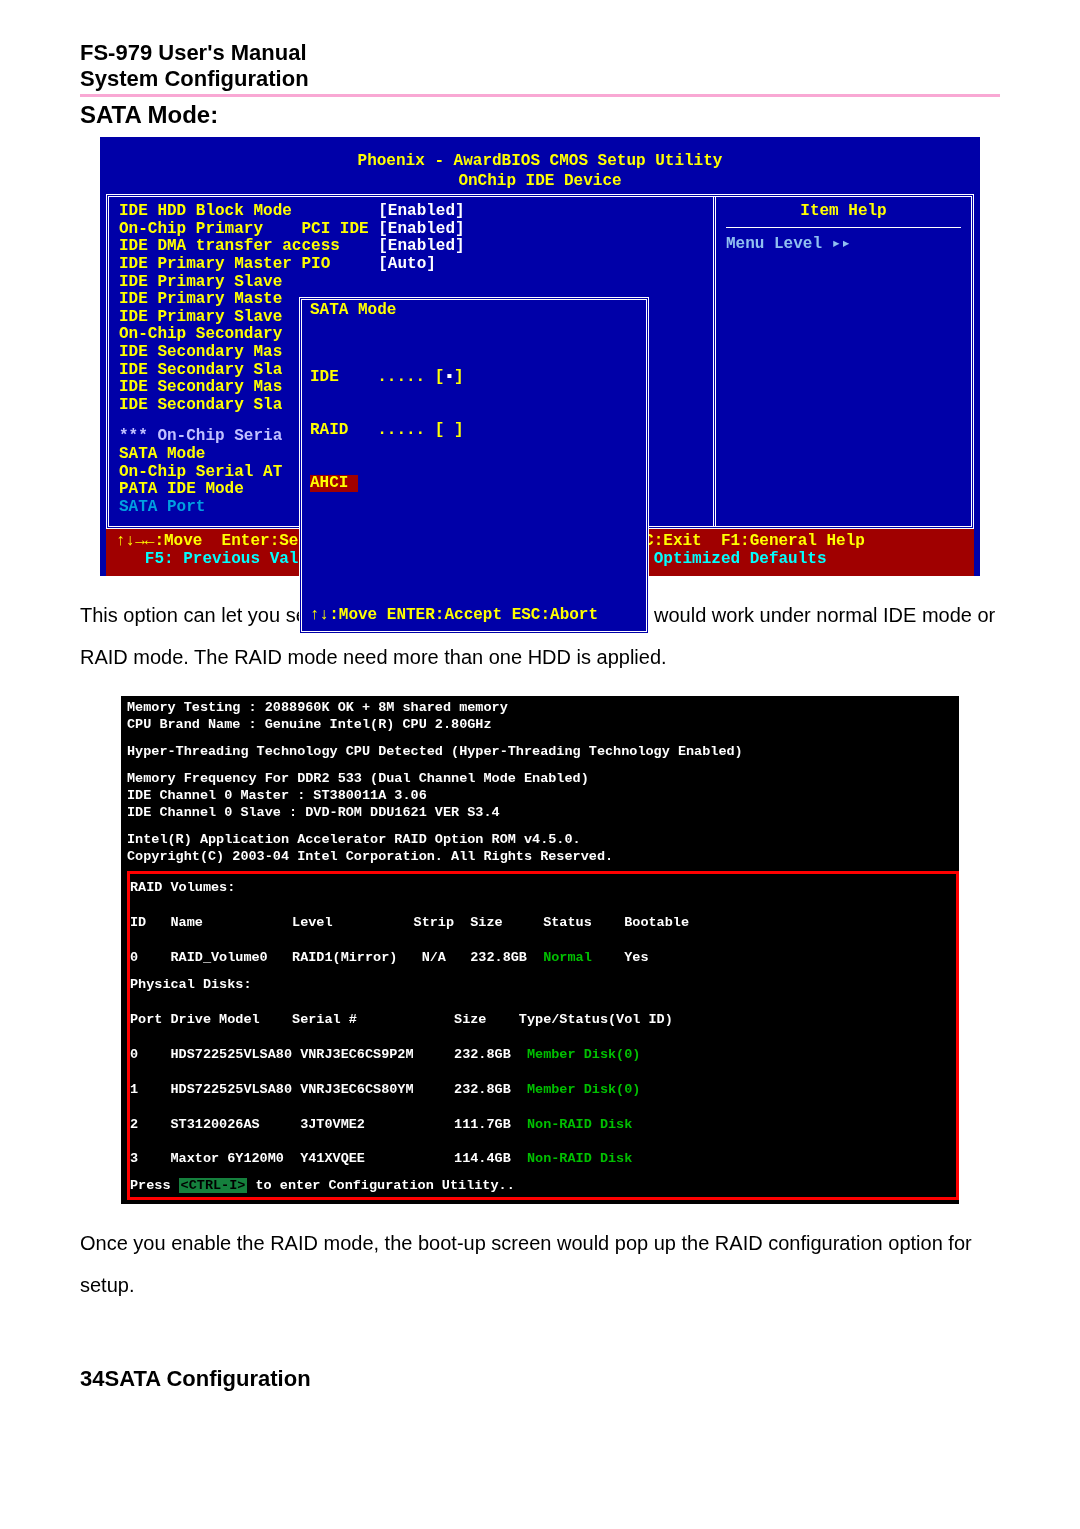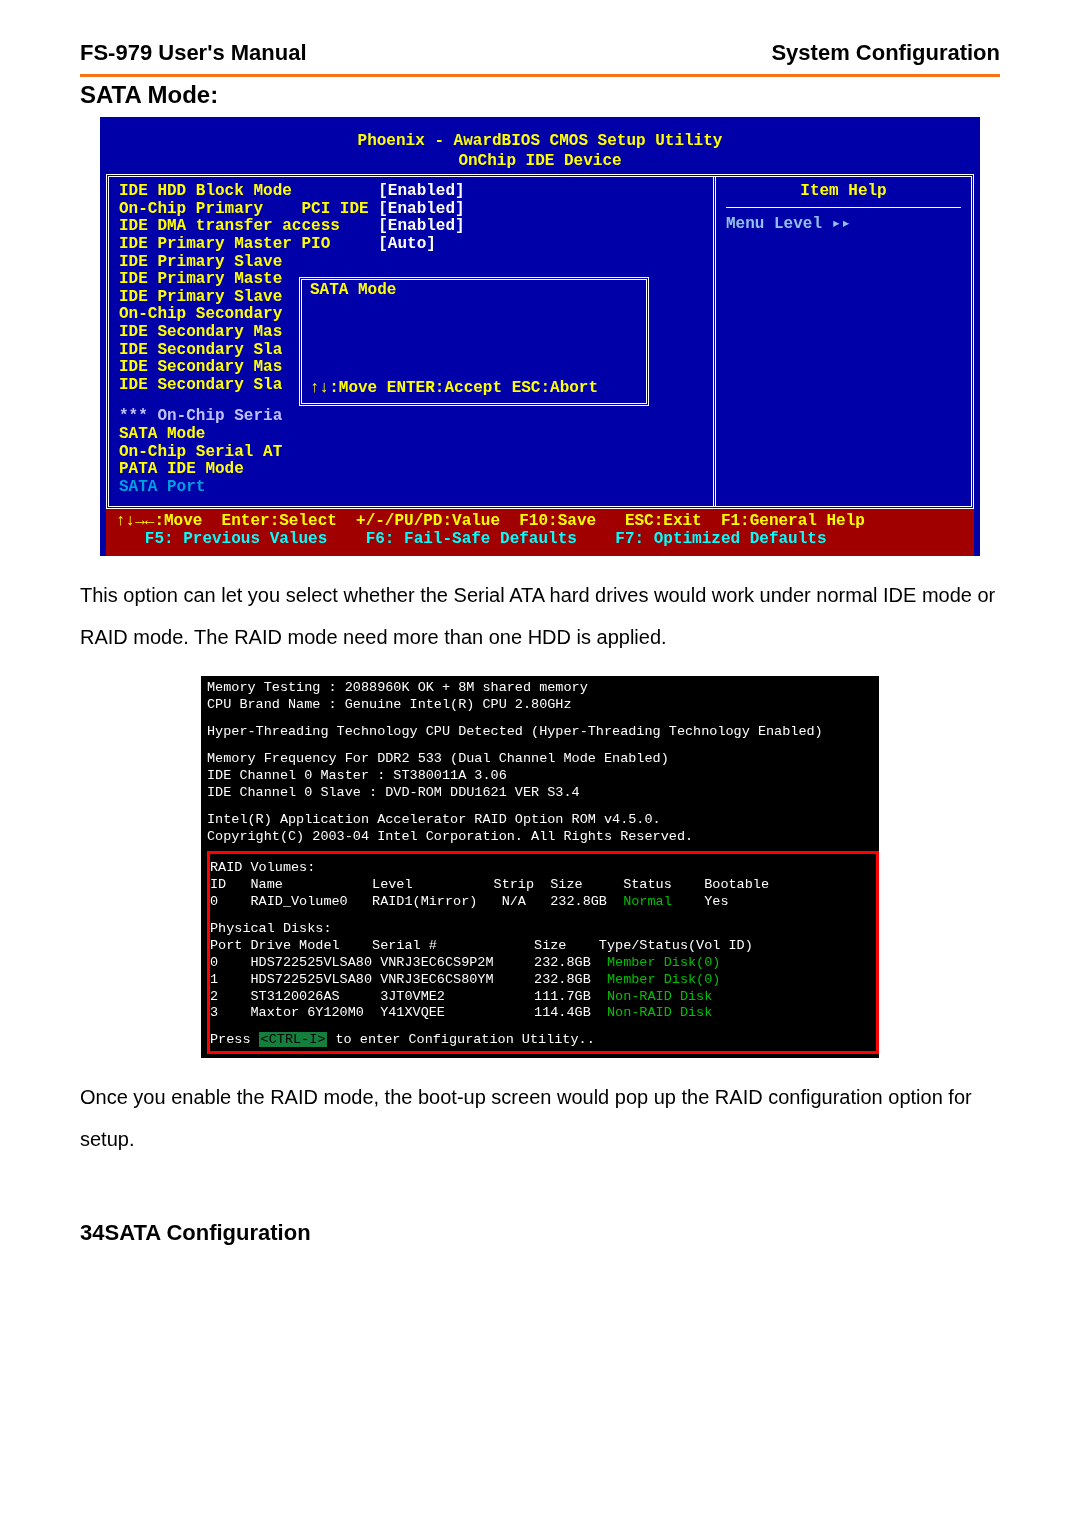--- a/index.html
+++ b/index.html
@@ -7,22 +7,23 @@
     width: 1080px;
     background: #fff;
     font-family: Arial, sans-serif;
     padding: 40px 80px 20px 80px;
   }
   .header-row {
     display: flex;
     justify-content: space-between;
     font-weight: bold;
     font-size: 22px;
-    border-bottom: 3px solid #f97316;
-    padding-bottom: 8px;
+    border-bottom: 3px solid #f9a8d4;
+    padding-bottom: 2px;
+    flex-direction: column;
   }
   .section-title {
     font-weight: bold;
     font-size: 24px;
     margin-top: 4px;
     margin-bottom: 8px;
   }
   
   .bios {
     margin: 0 auto;
@@ -95,39 +96,39 @@
   }
   .bios-footer .cy { color: #00ffff; }
   .body-text {
     font-size: 20px;
     margin: 18px 0;
     line-height: 2.1;
   }
   
   .post {
     margin: 0 auto;
-    width: 678px;
+    width: 838px;
     background: #000;
     font-family: "Courier New", monospace;
-    font-weight: normal;
+    font-weight: bold;
     font-size: 13.5px;
     color: #fff;
     line-height: 1.25;
     padding: 4px 0 4px 6px;
     position: relative;
   }
   .post .section { margin-top: 10px; }
   .raid-box {
     border: 3px solid #ff0000;
     padding: 6px 4px 2px 0;
     margin-top: 6px;
   }
   .raid-box .hdr { color:#fff; }
   .raid-box .green { color:#00c000; }
-  .raid-box .row { white-space: pre; }
+  .raid-box .row { white-space: pre; margin-top: 18px; }
   .press-line { margin-top:10px; }
   .press-key { background:#15803d; color:#000; padding:0 2px;}
   .footer-row {
     display:flex;
     font-weight: bold;
     font-size: 22px;
     margin-top: 60px;
   }
 </style>
 </head>
@@ -158,20 +159,25 @@
       <div class="setting-row"><span>IDE Secondary Sla</span></div>
       <div style="height:14px"></div>
       <div class="serial-hdr">*** On-Chip Seria</div>
       <div class="setting-row">SATA Mode</div>
       <div class="setting-row">On-Chip Serial AT</div>
       <div class="setting-row">PATA IDE Mode</div>
       <div class="sata-line">SATA Port</div>
 
       <div class="dialog">
         <div class="dialog-title">SATA Mode</div>
+        <div class="dialog-body">
+          <div><span>IDE    ..... [</span><span class="dialog-sel">▪</span><span>]</span></div>
+          <div>RAID   ..... [ ]</div>
+          <div><span class="dialog-bar">AHCI </span></div>
+        </div>
         <div class="dialog-footer">↑↓:Move ENTER:Accept ESC:Abort</div>
       </div>
     </div>
     <div class="bios-right">
       <div class="item-help">Item Help</div>
       <div class="menu-level">Menu Level    ▸▸</div>
     </div>
   </div>
   <div class="bios-footer"><span>↑↓→←:Move  Enter:Select  +/-/PU/PD:Value  F10:Save   ESC:Exit  F1:General Help</span>
 <span class="cy">   F5: Previous Values    F6: Fail-Safe Defaults    F7: Optimized Defaults</span></div>

